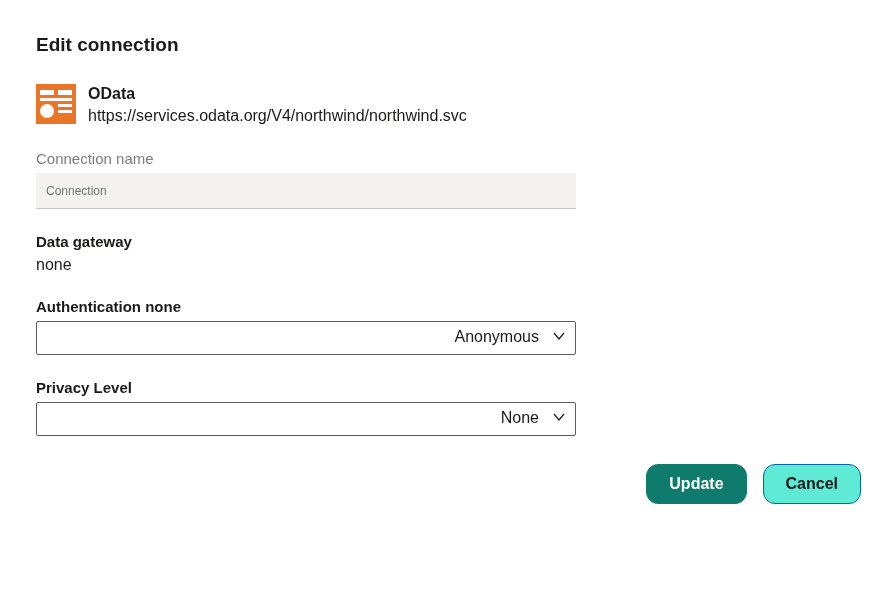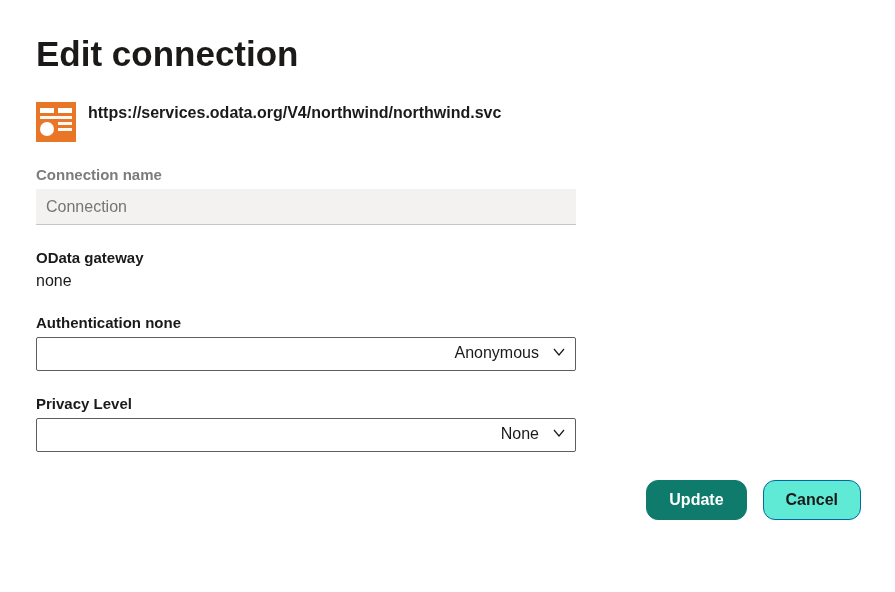--- a/index.html
+++ b/index.html
@@ -4,21 +4,21 @@
   <style>
     * { box-sizing: border-box; margin: 0; padding: 0; }
     body {
       font-family: "Segoe UI", -apple-system, BlinkMacSystemFont, sans-serif;
       background: #ffffff;
       padding: 34px 36px;
       width: 895px;
       color: #323130;
     }
     .page-title {
-      font-size: 35px;
+      font-size: 19px;
       font-weight: 600;
       color: #1b1a19;
       margin-bottom: 28px;
     }
     .connector-row {
       display: flex;
       align-items: flex-start;
       gap: 12px;
       margin-bottom: 24px;
     }
@@ -32,44 +32,44 @@
     .connector-icon svg { display: block; }
     .connector-text { padding-top: 0; }
     .connector-name {
       font-size: 16px;
       font-weight: 600;
       color: #1b1a19;
       line-height: 1.3;
     }
     .connector-url {
       font-size: 16px;
-      font-weight: 700;
+      font-weight: 400;
       color: #1b1a19;
       line-height: 1.35;
     }
     .field-group { margin-bottom: 24px; max-width: 540px; }
     .field-label {
       font-size: 15px;
       font-weight: 600;
       color: #1b1a19;
       margin-bottom: 6px;
     }
     .field-label.muted {
       color: #7c7c7c;
-      font-weight: 700;
+      font-weight: 400;
     }
     .static-value {
       font-size: 16px;
       color: #1b1a19;
       font-weight: 400;
     }
     .text-input {
       width: 100%;
       padding: 6px 10px;
-      font-size: 16px;
+      font-size: 12px;
       background: #f3f2f1;
       border: none;
       border-bottom: 1px solid #c8c6c4;
       color: #9e9c9a;
       font-family: inherit;
       height: 36px;
       outline: none;
     }
     .select-wrap {
       position: relative;
@@ -138,31 +138,32 @@
       <rect width="40" height="40" fill="#e97627"></rect>
       <rect x="4" y="6" width="14" height="5" fill="#ffffff"></rect>
       <rect x="22" y="6" width="14" height="5" fill="#ffffff"></rect>
       <rect x="4" y="14" width="32" height="3" fill="#ffffff" opacity="0.95"></rect>
       <rect x="22" y="20" width="14" height="3" fill="#ffffff" opacity="0.95"></rect>
       <rect x="22" y="26" width="14" height="3" fill="#ffffff" opacity="0.95"></rect>
       <circle cx="11" cy="27" r="7" fill="#ffffff"></circle>
     </svg>
   </div>
   <div class="connector-text">
+    <div class="connector-name">OData</div>
     <div class="connector-url">https://services.odata.org/V4/northwind/northwind.svc</div>
   </div>
 </div>
 
 <div class="field-group">
   <div class="field-label muted">Connection name</div>
   <input type="text" class="text-input" placeholder="Connection" style="">
 </div>
 
 <div class="field-group">
-  <div class="field-label">OData gateway</div>
+  <div class="field-label">Data gateway</div>
   <div class="static-value">none</div>
 </div>
 
 <div class="field-group">
   <div class="field-label">Authentication none</div>
   <div class="select-wrap">
     <div class="select-field">Anonymous</div>
     <span class="chevron">
       <svg width="14" height="14" viewBox="0 0 14 14">
           <polyline points="2,4 7,10 12,4" fill="none" stroke="#1b1a19" stroke-width="1.2"></polyline>

